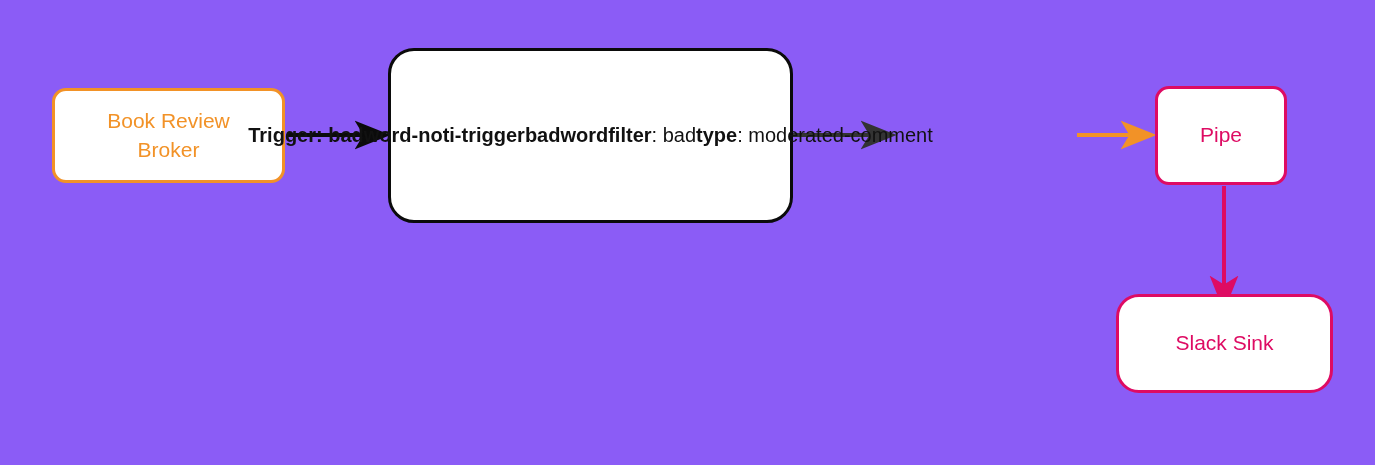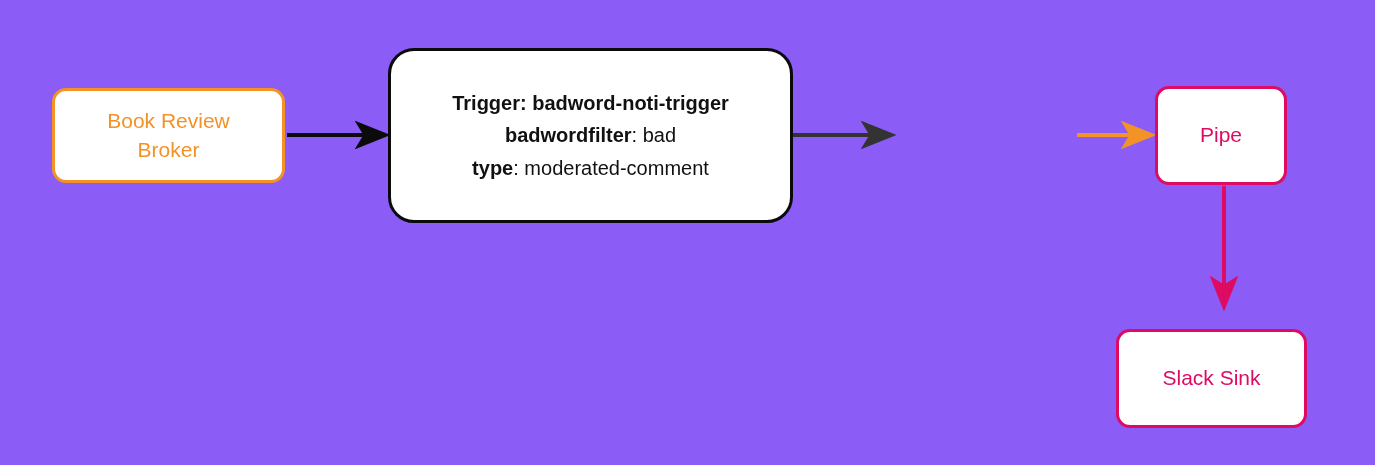--- a/index.html
+++ b/index.html
@@ -48,21 +48,21 @@
     border-radius: 26px;
     color: #111111;
     font-size: 21px;
   }
   .node-label {
     display: block;
     white-space: pre-line;
   }
   .trigger-body {
     display: flex;
-    flex-direction: column;
+    flex-direction: row;
     align-items: center;
     justify-content: center;
     gap: 0px;
     padding: 0 14px;
   }
   .trigger-line {
     display: block;
     white-space: nowrap;
     line-height: 1.62;
     font-size: 20px;
@@ -124,17 +124,17 @@
         <span class="b">type</span><span>: moderated-comment</span>
       </span>
     </div>
   </div>
 
 
   <div class="node node-pink" style="left:1155px; top:86px; width:132px; height:99px;">
     <span class="node-label">Pipe</span>
   </div>
 
-  <div class="node node-pink" style="left:1116px; top:329px; width:191px; height:99px;">
+  <div class="node node-pink" style="left:1116px; top:294px; width:217px; height:99px;border-radius:23px;">
     <span class="node-label">Slack Sink</span>
   </div>
 
 </div>
 
 </body></html>

